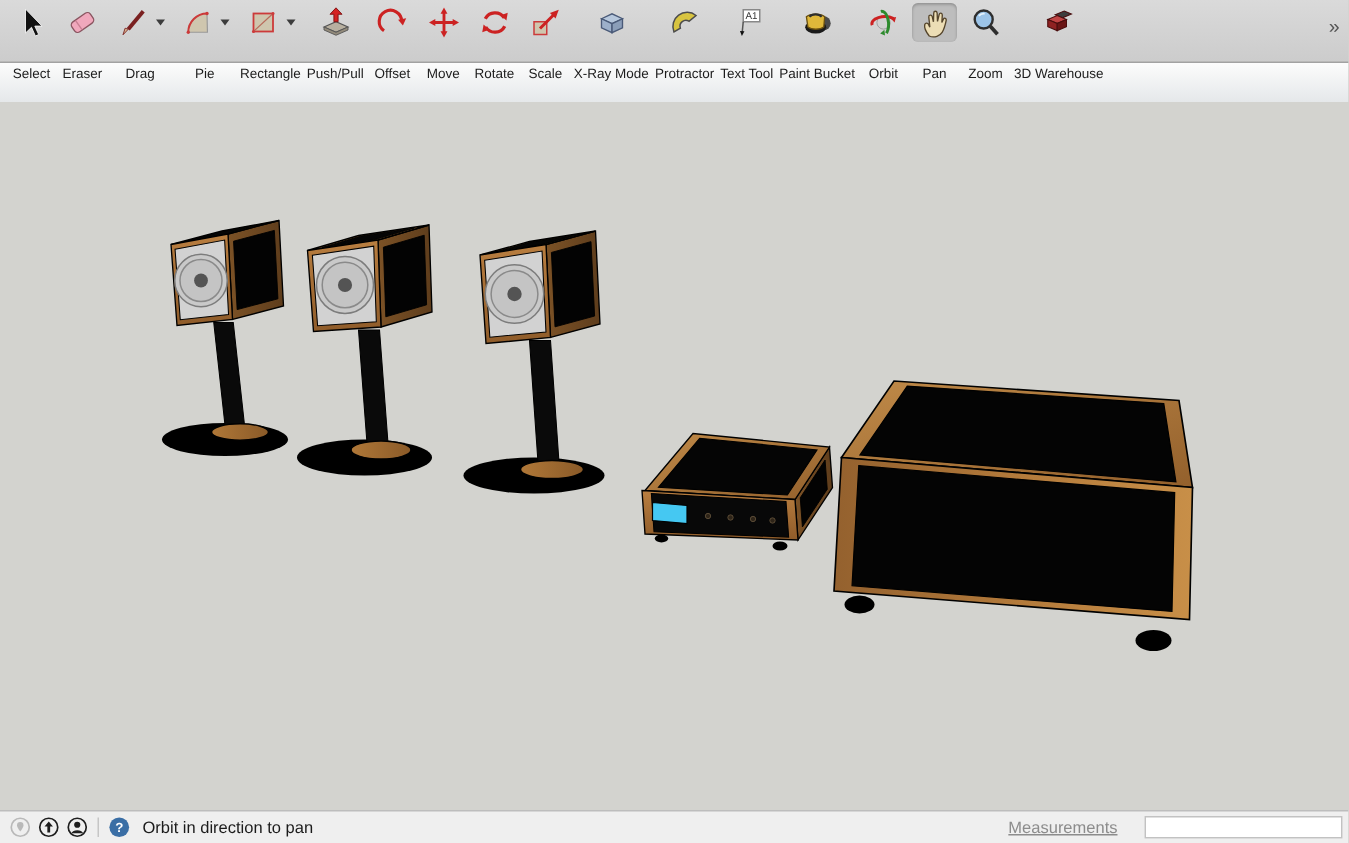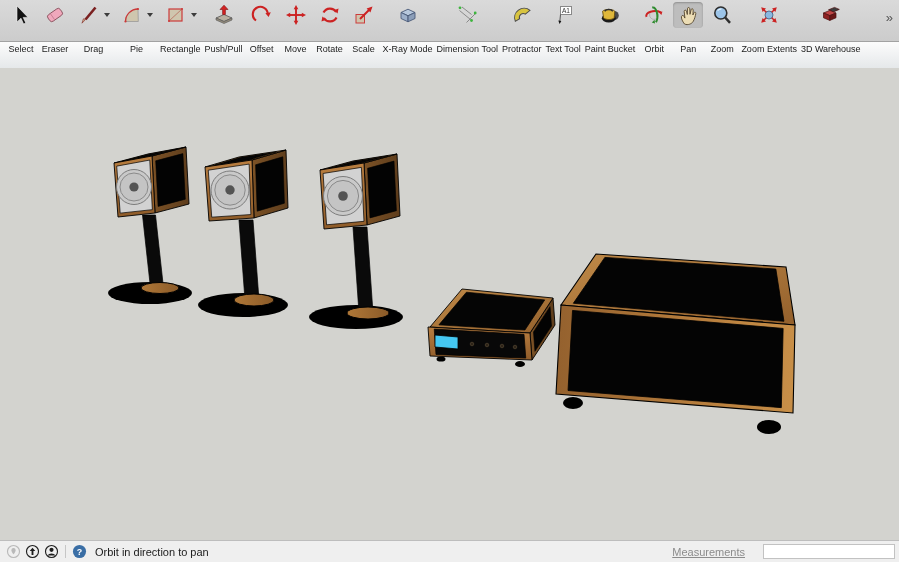--- a/index.html
+++ b/index.html
@@ -165,37 +165,20 @@
             <path d="M5 9.5 L5 15.5 L12 18.8 L12 12.8 Z" fill="#93a9c8" fill-opacity="0.85"></path>
             <path d="M19 9.5 L19 15.5 L12 18.8 L12 12.8 Z" fill="#7e94b4" fill-opacity="0.85"></path>
           </g>
         </svg>
       </div>
       <div class="tb-label">X-Ray Mode</div>
     </div>
     <div class="tb-item">
       <div class="tb-icobox">
         <svg width="24" height="24" viewBox="0 0 24 24">
-          <g stroke="#8a8a8a" stroke-width="1">
-            <line x1="4.5" y1="7.5" x2="15.5" y2="16.5"></line>
-            <line x1="7" y1="4" x2="16.5" y2="11.5"></line>
-            <line x1="11.5" y1="19.5" x2="20" y2="11"></line>
-          </g>
-          <g fill="#3db53d">
-            <circle cx="5" cy="4.8" r="1.4"></circle>
-            <circle cx="16.5" cy="17.5" r="1.4"></circle>
-            <circle cx="20.2" cy="10" r="1.4"></circle>
-          </g>
-        </svg>
-      </div>
-      <div class="tb-label">Dimension Tool</div>
-    </div>
-    <div class="tb-item">
-      <div class="tb-icobox">
-        <svg width="24" height="24" viewBox="0 0 24 24">
           <path d="M6 19 A9.5 9.5 0 0 1 19.5 6.5 L15.2 10.8 A3.9 3.9 0 0 0 10 16 Z" fill="#d8c440" stroke="#4c4c4c" stroke-width="1" transform="rotate(6 12 12)"></path>
         </svg>
       </div>
       <div class="tb-label">Protractor</div>
     </div>
     <div class="tb-item">
       <div class="tb-icobox">
         <svg width="24" height="24" viewBox="0 0 24 24">
           <rect x="9.5" y="3.5" width="11" height="8" fill="#fff" stroke="#888"></rect>
           <text x="15" y="9.7" font-size="6.5" fill="#333" text-anchor="middle" font-family="Liberation Sans, sans-serif">A1</text>
@@ -238,40 +221,20 @@
     </div>
     <div class="tb-item">
       <div class="tb-icobox">
         <svg width="24" height="24" viewBox="0 0 24 24">
           <circle cx="10.8" cy="10" r="6" fill="#9cc4e8" stroke="#2e2e2e" stroke-width="1.6"></circle>
           <path d="M7.6 7.6 A4.2 4.2 0 0 1 11.4 6.2" stroke="#e6f3fc" stroke-width="1.2" fill="none"></path>
           <line x1="15.2" y1="14.5" x2="20" y2="19.8" stroke="#2e2e2e" stroke-width="2.5"></line>
         </svg>
       </div>
       <div class="tb-label">Zoom</div>
-    </div>
-    <div class="tb-item">
-      <div class="tb-icobox">
-        <svg width="24" height="24" viewBox="0 0 24 24">
-          <circle cx="12" cy="12" r="4" fill="#8ab8e0" stroke="#3c5a7c" stroke-width="0.8"></circle>
-          <g stroke="#cc2222" stroke-width="1.5">
-            <line x1="6.2" y1="6.2" x2="9.3" y2="9.3"></line>
-            <line x1="17.8" y1="6.2" x2="14.7" y2="9.3"></line>
-            <line x1="6.2" y1="17.8" x2="9.3" y2="14.7"></line>
-            <line x1="17.8" y1="17.8" x2="14.7" y2="14.7"></line>
-          </g>
-          <g fill="#cc2222">
-            <path d="M4.2 4.2 L9 5.6 L5.6 9 Z"></path>
-            <path d="M19.8 4.2 L18.4 9 L15 5.6 Z"></path>
-            <path d="M4.2 19.8 L5.6 15 L9 18.4 Z"></path>
-            <path d="M19.8 19.8 L15 18.4 L18.4 15 Z"></path>
-          </g>
-        </svg>
-      </div>
-      <div class="tb-label">Zoom Extents</div>
     </div>
     <div class="tb-item">
       <div class="tb-icobox">
         <svg width="24" height="24" viewBox="0 0 24 24">
           <g stroke="#4a0e0e" stroke-width="0.7">
             <path d="M9.5 6.8 L15.5 4.4 L20.3 6.4 L14.3 8.9 Z" fill="#3d3d3d"></path>
             <path d="M4.5 10 L10.8 7.4 L17 10 L10.8 12.6 Z" fill="#c04444"></path>
             <path d="M4.5 10 L4.5 14.8 L10.8 17.4 L10.8 12.6 Z" fill="#8e2222"></path>
             <path d="M17 10 L17 14.8 L10.8 17.4 L10.8 12.6 Z" fill="#6a1616"></path>
           </g>

